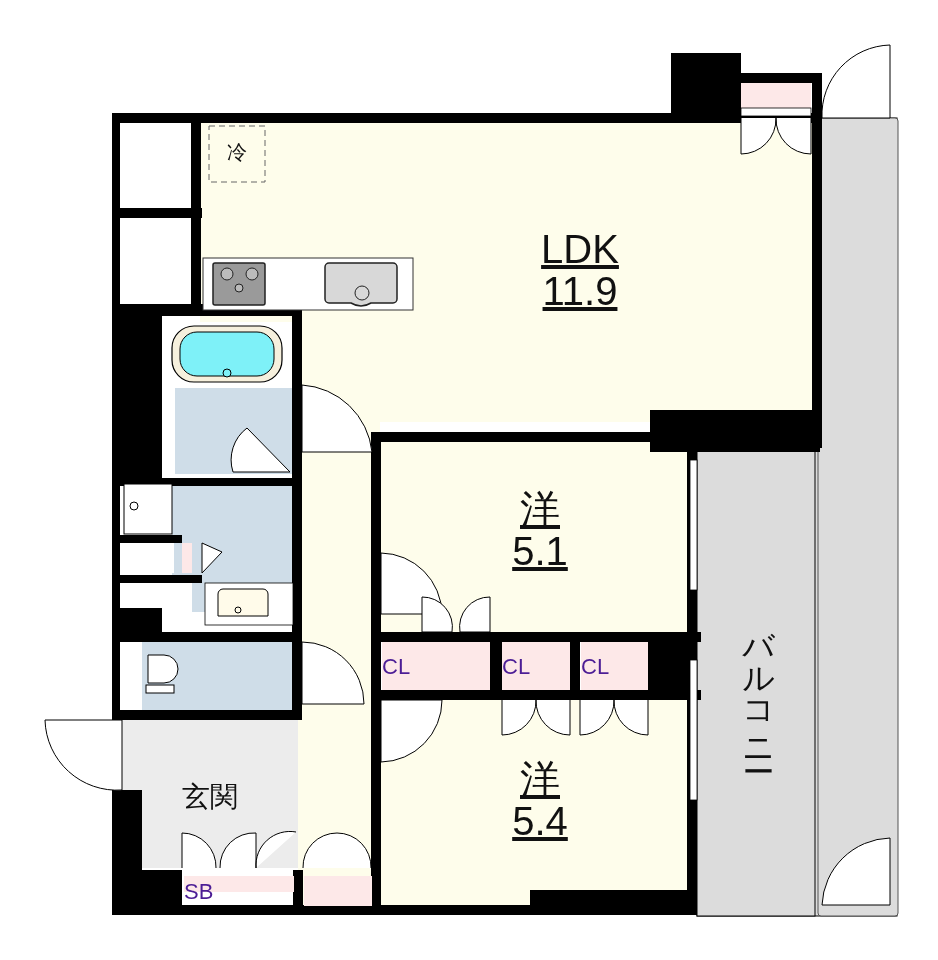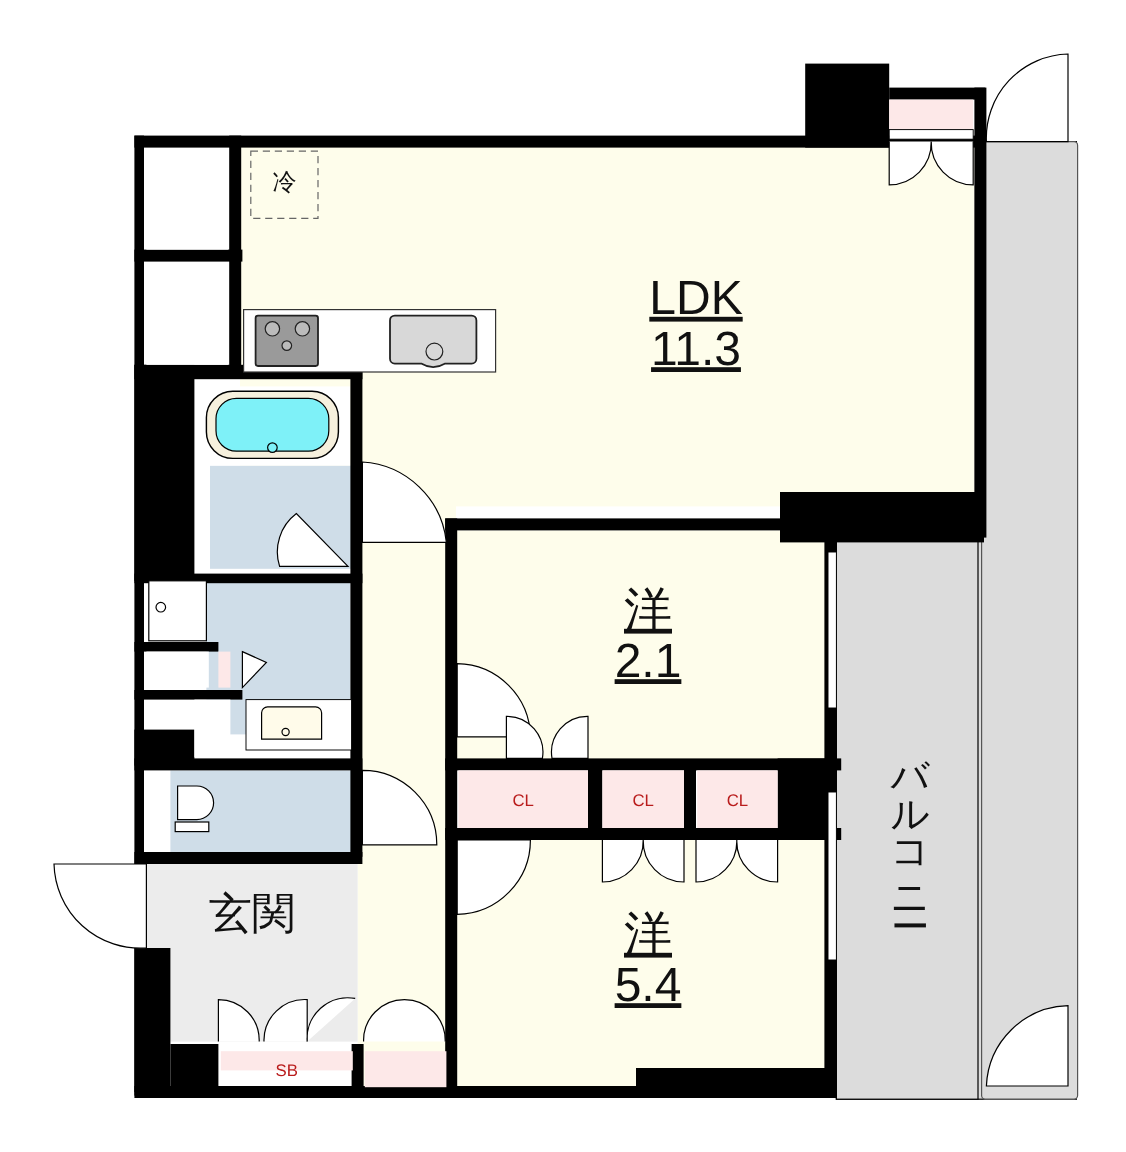--- a/index.html
+++ b/index.html
@@ -1,19 +1,19 @@
 <!DOCTYPE html>
 <html><head>
 <meta charset="utf-8">
 <style>
   html, body { margin:0; padding:0; background:#ffffff; }
   body { width:938px; height:960px; position:relative; overflow:hidden; font-family:"Liberation Sans", sans-serif; }
   .room-label { position:absolute; color:#111; text-align:center; line-height:1.05; }
   .big { font-size:40px;text-decoration:underline; }
-  .cl { position:absolute; background:#fde8e8; font-size:14px; text-align:center; color:#b91c1c; }
+  .cl { position:absolute; background:#fde8e8; font-size:22px; color:#4c1d95; }
   svg { position:absolute; left:0; top:0; }
 </style>
 </head>
 <body>
 
 <svg width="938" height="960" viewBox="0 0 938 960">
 
   <rect x="697" y="118" width="200" height="798" fill="#dcdcdc" stroke="#000" stroke-width="1"></rect>
   <rect x="697" y="118" width="118" height="798" fill="#dcdcdc" stroke="#000" stroke-width="1"></rect>
   <rect x="818" y="118" width="80" height="798" fill="#dcdcdc" stroke="#555" stroke-width="1" rx="3"></rect>
@@ -126,28 +126,28 @@
 <div class="cl" style="left:184px;top:876px;width:110px;height:16px;line-height:32px;">SB</div>
 <div class="cl" style="left:304px;top:876px;width:68px;height:30px;"></div>
 <div class="cl" style="left:382px;top:642px;width:108px;height:48px;line-height:50px;">CL</div>
 <div class="cl" style="left:502px;top:642px;width:68px;height:48px;line-height:50px;">CL</div>
 <div class="cl" style="left:581px;top:642px;width:67px;height:48px;line-height:50px;">CL</div>
 
 <div class="room-label" style="left:209px;top:142px;width:56px;font-size:20px;">冷</div>
 
 <div class="room-label big" style="left:480px;top:228px;width:200px;">
   <div>LDK</div>
-  <div>11.3</div>
+  <div>11.9</div>
 </div>
 
 <div class="room-label big" style="left:480px;top:488px;width:120px;">
   <div>洋</div>
-  <div>2.1</div>
+  <div>5.1</div>
 </div>
 
 <div class="room-label big" style="left:480px;top:758px;width:120px;">
   <div>洋</div>
   <div>5.4</div>
 </div>
 
-<div class="room-label" style="left:160px;top:742px;width:100px;font-size:36px;">玄関</div>
+<div class="room-label" style="left:160px;top:782px;width:100px;font-size:28px;">玄関</div>
 
 <div class="room-label" style="left:735px;top:610px;width:40px;font-size:32px;writing-mode:vertical-rl;">バルコニー</div>
 
 </body></html>

